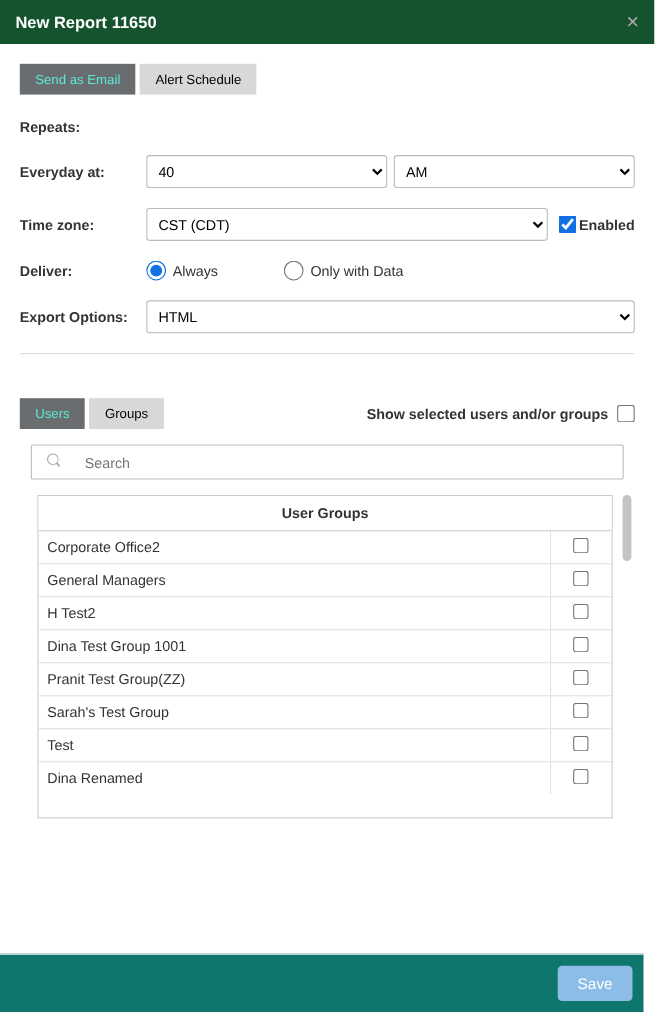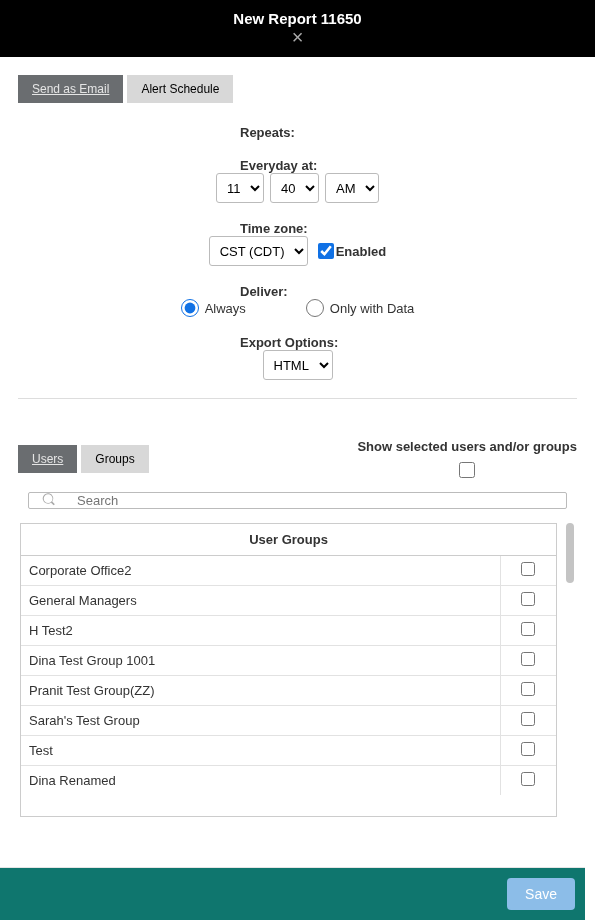--- a/index.html
+++ b/index.html
@@ -7,27 +7,26 @@
     font-family: -apple-system, BlinkMacSystemFont, "Segoe UI", Helvetica, Arial, sans-serif;
     font-size: 13px;
     color: #333;
     background: #fff;
     width: 595px;
     height: 920px;
     overflow: hidden;
     position: relative;
   }
   .modal-header {
-    background: #000000;
+    background: #14532d;
     color: #fff;
     padding: 10px 14px;
     display: flex;
     justify-content: space-between;
     align-items: center;
-    flex-direction: column;
   }
   .modal-header h2 { font-size: 15px; font-weight: 600; }
   .close-x {
     color: #aaa;
     font-size: 20px;
     cursor: pointer;
     background: none;
     border: none;
     line-height: 1;
   }
@@ -38,28 +37,26 @@
   .tab-btn {
     padding: 7px 14px;
     font-size: 12px;
     border: none;
     cursor: pointer;
     background: #d8d8d8;
     color: #000000;
   }
   .tab-btn.active {
     background: #6a6d70;
-    color: #e5e5e5;
-    text-decoration: underline;
+    color: #5eead4;
   }
   .form-row {
     display: flex;
     align-items: center;
     margin-bottom: 18px;
-    flex-direction: column;
   }
   .form-label {
     width: 115px;
     font-weight: 600;
     font-size: 13px;
     flex-shrink: 0;
   }
   .form-controls {
     flex: 1;
     display: flex;
@@ -99,42 +96,42 @@
     border-top: 1px solid #ddd;
     margin: 10px 0 40px 0;
   }
   .secondary-tabs {
     display: flex;
     justify-content: space-between;
     align-items: center;
     margin-bottom: 14px;
   }
   .secondary-tabs .tab-row { margin-bottom: 0; }
-  .show-selected { display: flex; align-items: center; gap: 8px; font-weight: 600; font-size: 13px; flex-direction: column;}
+  .show-selected { display: flex; align-items: center; gap: 8px; font-weight: 600; font-size: 13px;}
   .show-selected input[type=checkbox] { width: 16px; height: 16px; }
   .search-wrap {
     position: relative;
     margin: 0 10px 14px 10px;
   }
   .search-wrap .icon {
     position: absolute;
     left: 14px; top: 50%;
     transform: translateY(-50%);
     color: #aaa;
   }
   .search-input {
     width: 100%;
-    height: 17px;
+    height: 32px;
     border: 1px solid #bbb;
     border-radius: 2px;
     padding: 0 10px 0 48px;
     font-size: 13px;
   }
   .table-wrap {
-    margin-left: 2px;
+    margin-left: 16px;
     display: flex;
     justify-content: flex-end;
   }
   .table-scroll {
     flex: 1;
     border: 1px solid #ccc;
     height: 294px;
     overflow: hidden;
   }
   table { width: 100%; border-collapse: collapse; }
@@ -204,21 +201,20 @@
     <button class="tab-btn">Alert Schedule</button>
   </div>
 
   <div class="form-row">
     <div class="form-label">Repeats:</div>
   </div>
 
   <div class="form-row">
     <div class="form-label">Everyday at:</div>
     <div class="form-controls">
-      <select class="hour"><option>11</option></select>
       <select class="minute"><option>40</option></select>
       <select class="ampm"><option>AM</option></select>
     </div>
   </div>
 
   <div class="form-row tz-row">
     <div class="form-label">Time zone:</div>
     <div class="form-controls">
       <select style="flex:1"><option>CST (CDT)</option></select>
       <div class="enabled-wrap">

